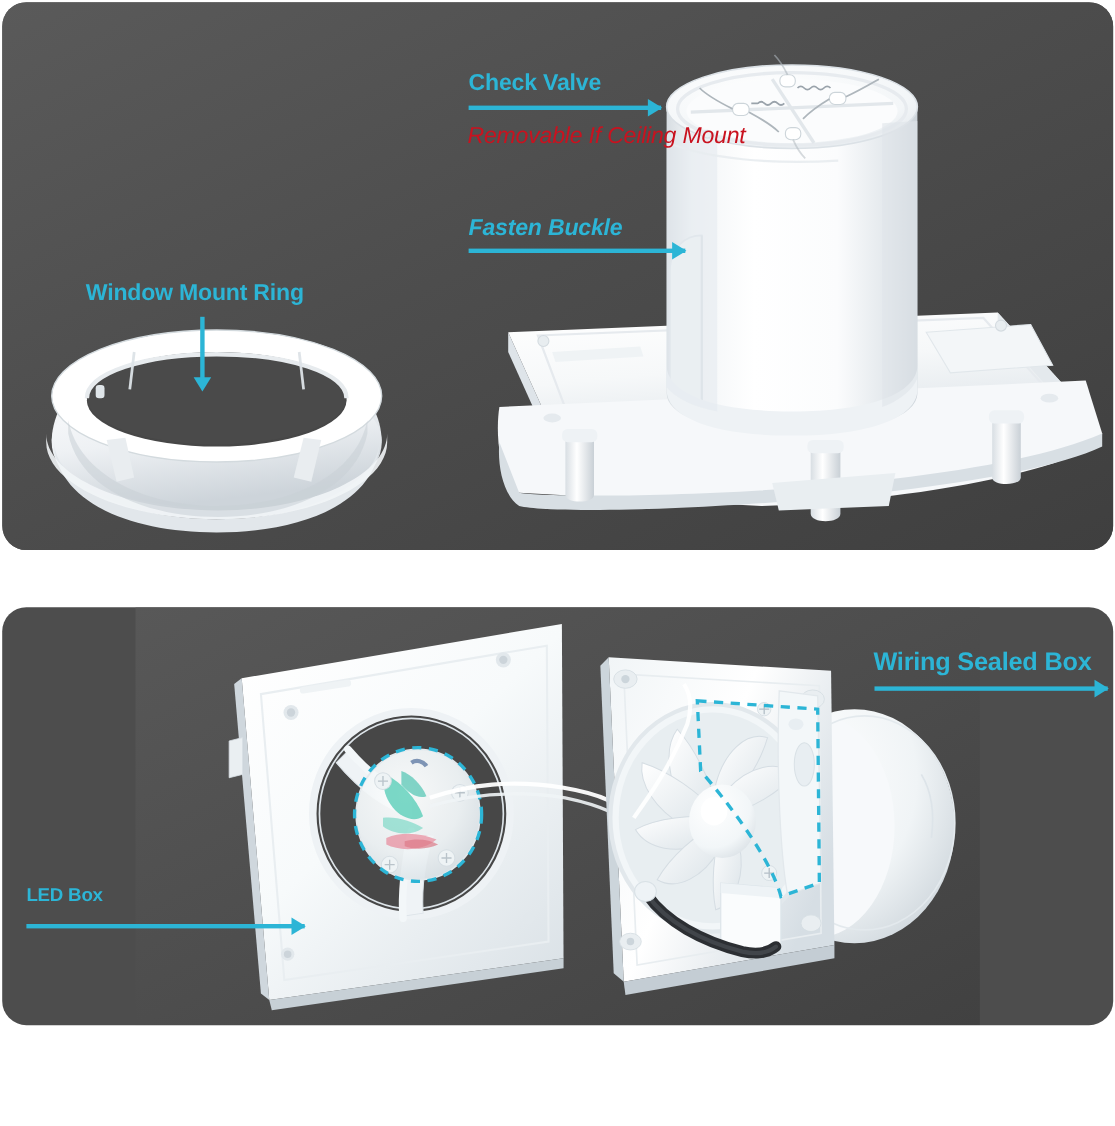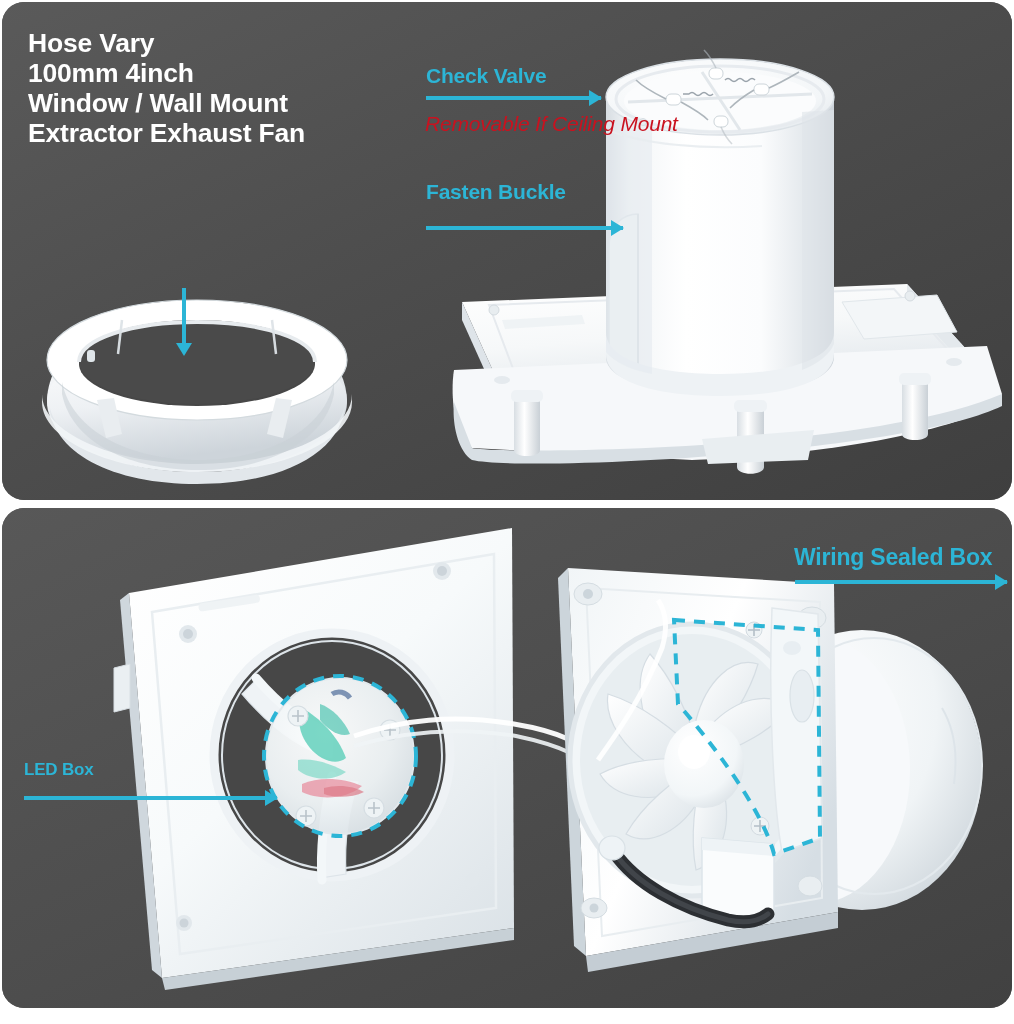--- a/index.html
+++ b/index.html
@@ -12,21 +12,21 @@
   }
   #root{ position:relative; width:1014px; height:1024px; background:#fff; }
 
   .panel{
     position:absolute;
     background:#4d4d4d;
     border-radius:22px;
     overflow:hidden;
   }
   #panel-top{ left:2px; top:2px; width:1010px; height:498px; }
-  #panel-bottom{ left:2px; top:508px; width:1010px; height:500px;text-decoration:underline; }
+  #panel-bottom{ left:2px; top:552px; width:1010px; height:380px;text-decoration:underline; }
 
   
   .title{
     position:absolute; left:26px; top:26px;
     color:#ffffff; font-size:26.5px; font-weight:bold;
     line-height:30px; letter-spacing:-0.2px;
     white-space:pre;
   }
   .lbl{
     position:absolute;
@@ -221,33 +221,30 @@
                  L832 352 C832 378 788 394 718 394 C648 394 604 378 604 352 Z" fill="#eef2f5"></path>
 
         <path d="M604 120 L604 350 C612 360 628 368 650 372 L650 118 Z" fill="#e4eaee" opacity="0.55"></path>
         <path d="M800 110 L800 368 C816 362 828 352 832 342 L832 108 Z" fill="#dfe5ea" opacity="0.6"></path>
 
         <path d="M606 128 C640 142 700 148 760 144" stroke="#e8ecef" stroke-width="2" fill="none" opacity="0.9"></path>
         <circle cx="641" cy="120" r="3.5" fill="#e9eef1" stroke="#d6dde2" stroke-width="1"></circle>
       </g>
     </svg>
 
-    <div class="title">Hose Vary
-100mm 4inch
-Window / Wall Mount
-Extractor Exhaust Fan</div>
 
     <div class="lbl cyan" style="left:424px; top:62px;">Check Valve</div>
     <div class="arrow-h" style="left:424px; top:94px; width:175px;"></div>
 
     <div class="lbl red" style="left:423px; top:110px;font-style:italic;">Removable If Ceiling Mount</div>
 
-    <div class="lbl cyan" style="left:424px; top:178px;">Fasten Buckle</div>
+    <div class="lbl cyan" style="left:424px; top:194px;font-style:italic;">Fasten Buckle</div>
     <div class="arrow-h" style="left:424px; top:224px; width:197px;"></div>
 
+    <div class="lbl cyan" style="left:76px; top:253px;">Window Mount Ring</div>
     <div class="arrow-v" style="left:180px; top:286px; height:56px;"></div>
   </div>
 
   <div class="panel" id="panel-bottom">
 
     <svg class="scene" viewBox="0 0 1010 500">
       <defs>
         <linearGradient id="pg2" x1="0" y1="0" x2="1" y2="1">
           <stop offset="0" stop-color="#585858"></stop>
           <stop offset="0.5" stop-color="#4d4d4d"></stop>

